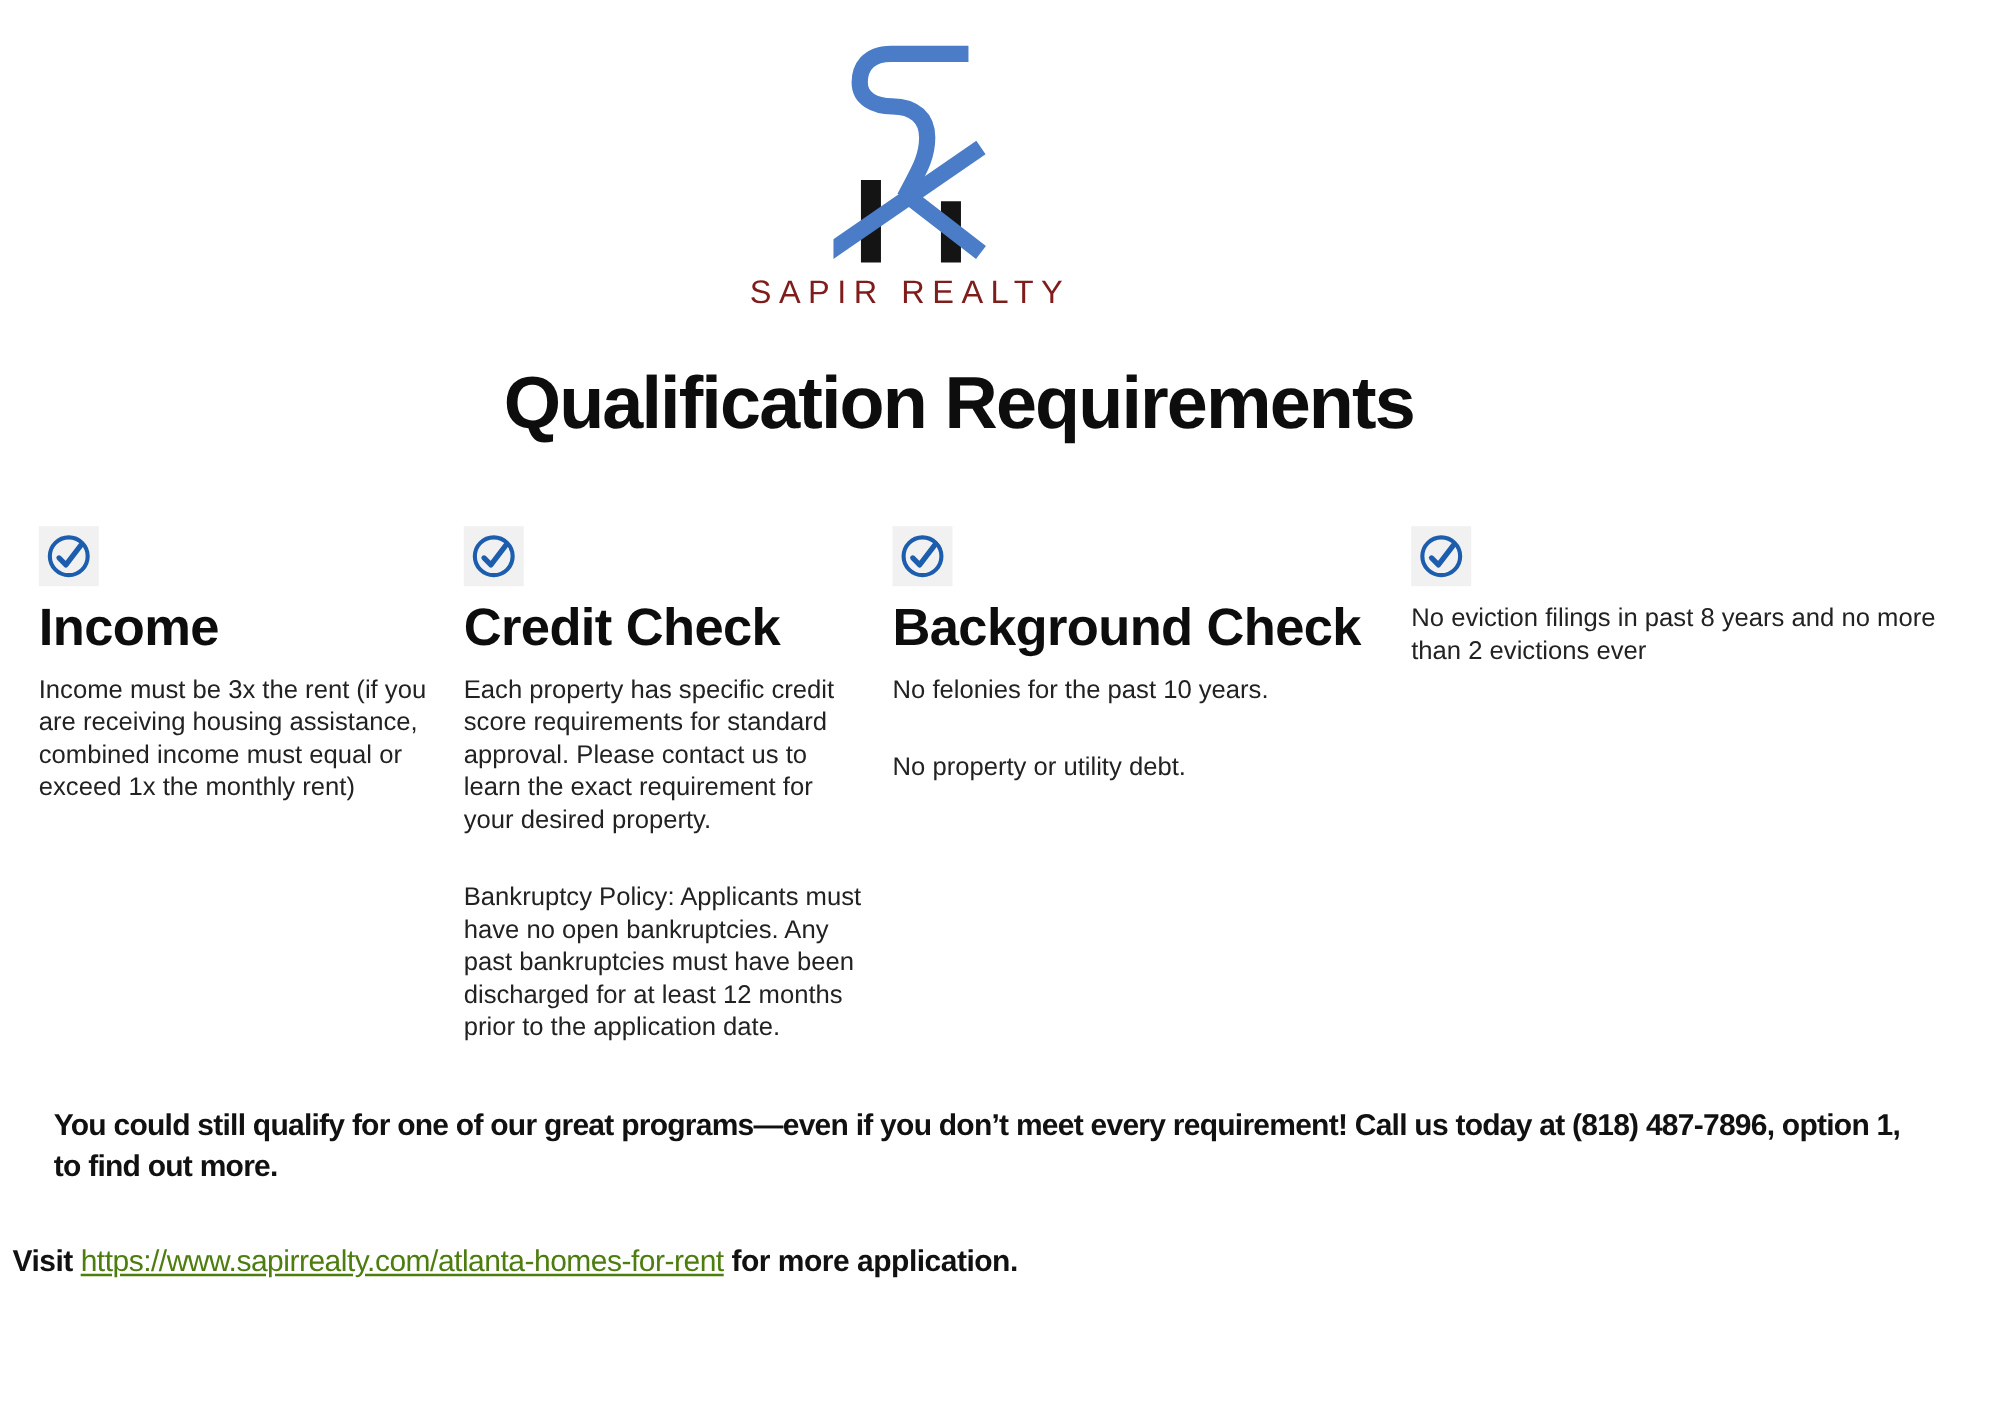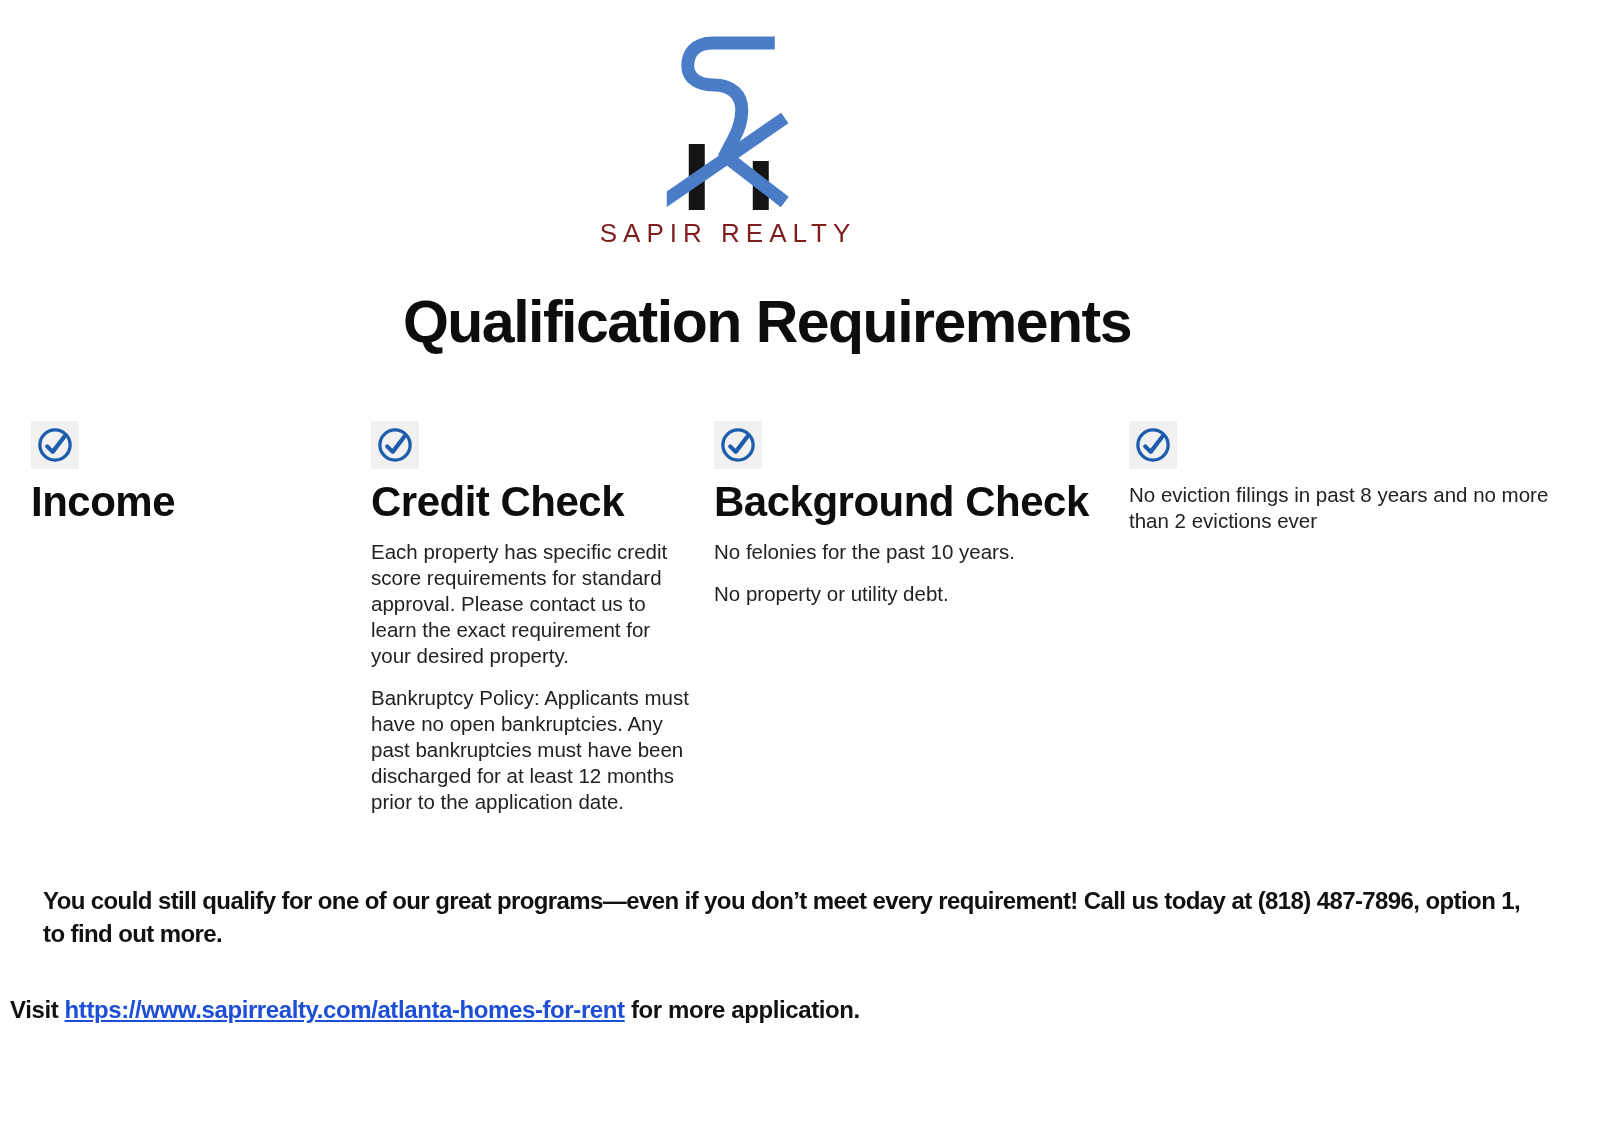--- a/index.html
+++ b/index.html
@@ -70,21 +70,21 @@
     letter-spacing: -0.5px;
     color: #0d0d0d;
     white-space: nowrap;
   }
   .col p {
     margin-top: 13px;
     font-size: 20.5px;
     line-height: 26px;
     color: #222222;
   }
-  .col p + p { margin-top: 16px; }
+  .col p + p { margin-top: 36px; }
 
   
   .footer-note {
     position: absolute;
     left: 43px;
     top: 884px;
     width: 1480px;
     font-size: 24px;
     font-weight: 700;
     letter-spacing: -0.6px;
@@ -95,22 +95,22 @@
     position: absolute;
     left: 10px;
     top: 996px;
     font-size: 24px;
     font-weight: 700;
     letter-spacing: -0.4px;
     color: #111111;
     white-space: nowrap;
   }
   .visit-line a {
-    font-weight: 700;
-    color: #1d4ed8;
+    font-weight: 400;
+    color: #4d7c0f;
     text-decoration: underline;
     cursor: pointer;
   }
 </style>
 </head>
 <body>
 
 <div class="page">
 
   <div class="logo-wrap">
@@ -129,20 +129,21 @@
   <h1 class="page-title">Qualification Requirements</h1>
 
   <section class="col col-1">
     <div class="icon-box">
       <svg viewBox="0 0 48 48" aria-hidden="true">
         <circle cx="24" cy="24" r="16.5" fill="none" stroke="#1d5dad" stroke-width="3.6"></circle>
         <path d="M15.5 25.5 L21.5 31.5 L34.5 14.5" fill="none" stroke="#1d5dad" stroke-width="4.6" stroke-linecap="round" stroke-linejoin="round"></path>
       </svg>
     </div>
     <h2>Income</h2>
+    <p>Income must be 3x the rent (if you are receiving housing assistance, combined income must equal or exceed 1x the monthly rent)</p>
   </section>
 
   <section class="col col-2">
     <div class="icon-box">
       <svg viewBox="0 0 48 48" aria-hidden="true">
         <circle cx="24" cy="24" r="16.5" fill="none" stroke="#1d5dad" stroke-width="3.6"></circle>
         <path d="M15.5 25.5 L21.5 31.5 L34.5 14.5" fill="none" stroke="#1d5dad" stroke-width="4.6" stroke-linecap="round" stroke-linejoin="round"></path>
       </svg>
     </div>
     <h2>Credit Check</h2>

